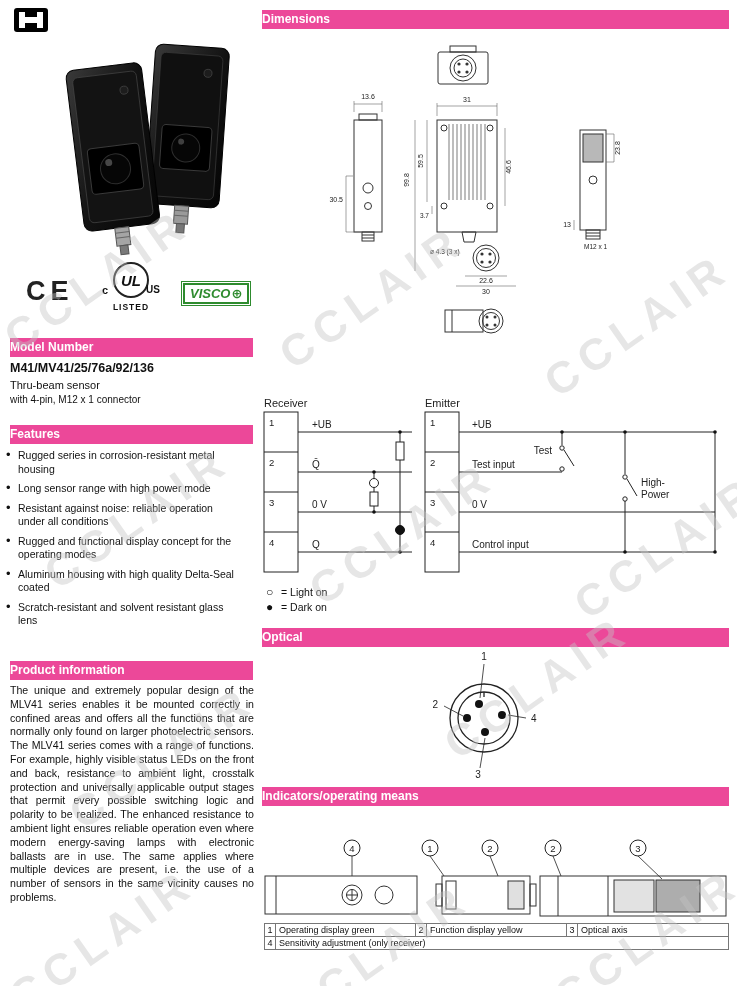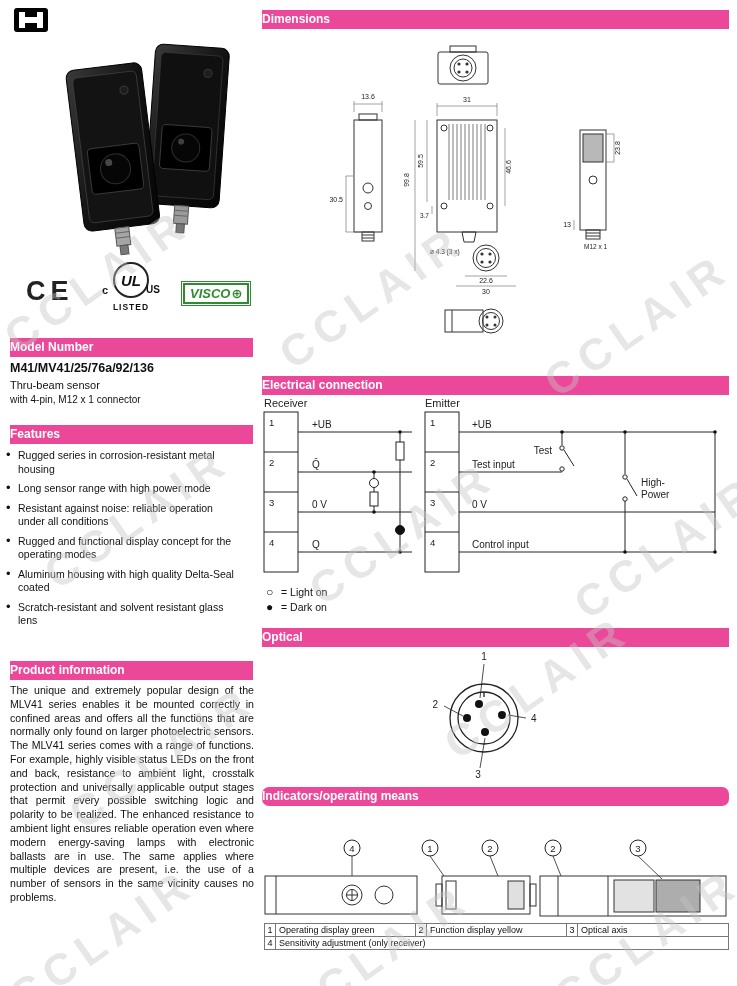--- a/index.html
+++ b/index.html
@@ -260,21 +260,20 @@
       <circle cx="229" cy="291" r="8.5"></circle>
     </g>
     <g fill="#333" stroke="none">
       <circle cx="225" cy="287" r="1.5"></circle>
         <circle cx="233" cy="287" r="1.5"></circle>
       <circle cx="225" cy="295" r="1.5"></circle>
         <circle cx="233" cy="295" r="1.5"></circle>
     </g>
   </svg>
 
-  <div class="bar rcol" style="top:376px;">Electrical connection</div>
 
   <svg class="abs" style="left:262px; top:396px;" width="467" height="186" viewBox="0 0 467 186">
 
     <text class="t11" x="2" y="11">Receiver</text>
     <g stroke="#222" fill="none" stroke-width="1">
       <rect x="2" y="16" width="34" height="160"></rect>
       <line x1="2" y1="56" x2="36" y2="56"></line>
       <line x1="2" y1="96" x2="36" y2="96"></line>
       <line x1="2" y1="136" x2="36" y2="136"></line>
       <line x1="36" y1="36" x2="150" y2="36"></line>
@@ -381,21 +380,21 @@
       <line x1="182" y1="58" x2="201" y2="68"></line>
       <line x1="218" y1="120" x2="223" y2="90"></line>
       <line x1="264" y1="70" x2="246" y2="67"></line>
     </g>
     <text class="t10" x="222" y="12" text-anchor="middle">1</text>
     <text class="t10" x="176" y="60" text-anchor="end">2</text>
     <text class="t10" x="216" y="130" text-anchor="middle">3</text>
     <text class="t10" x="269" y="74" text-anchor="start">4</text>
   </svg>
 
-  <div class="bar rcol" style="top:787px;border-radius:7px;">Indicators/operating means</div>
+  <div class="bar rcol" style="top:787px;">Indicators/operating means</div>
 
   <svg class="abs" style="left:262px; top:814px;" width="467" height="106" viewBox="0 0 467 106">
 
     <g stroke="#222" fill="#fff" stroke-width="1">
       <circle cx="90" cy="34" r="8"></circle>
       <circle cx="168" cy="34" r="8"></circle>
       <circle cx="228" cy="34" r="8"></circle>
       <circle cx="291" cy="34" r="8"></circle>
       <circle cx="376" cy="34" r="8"></circle>
     </g>

